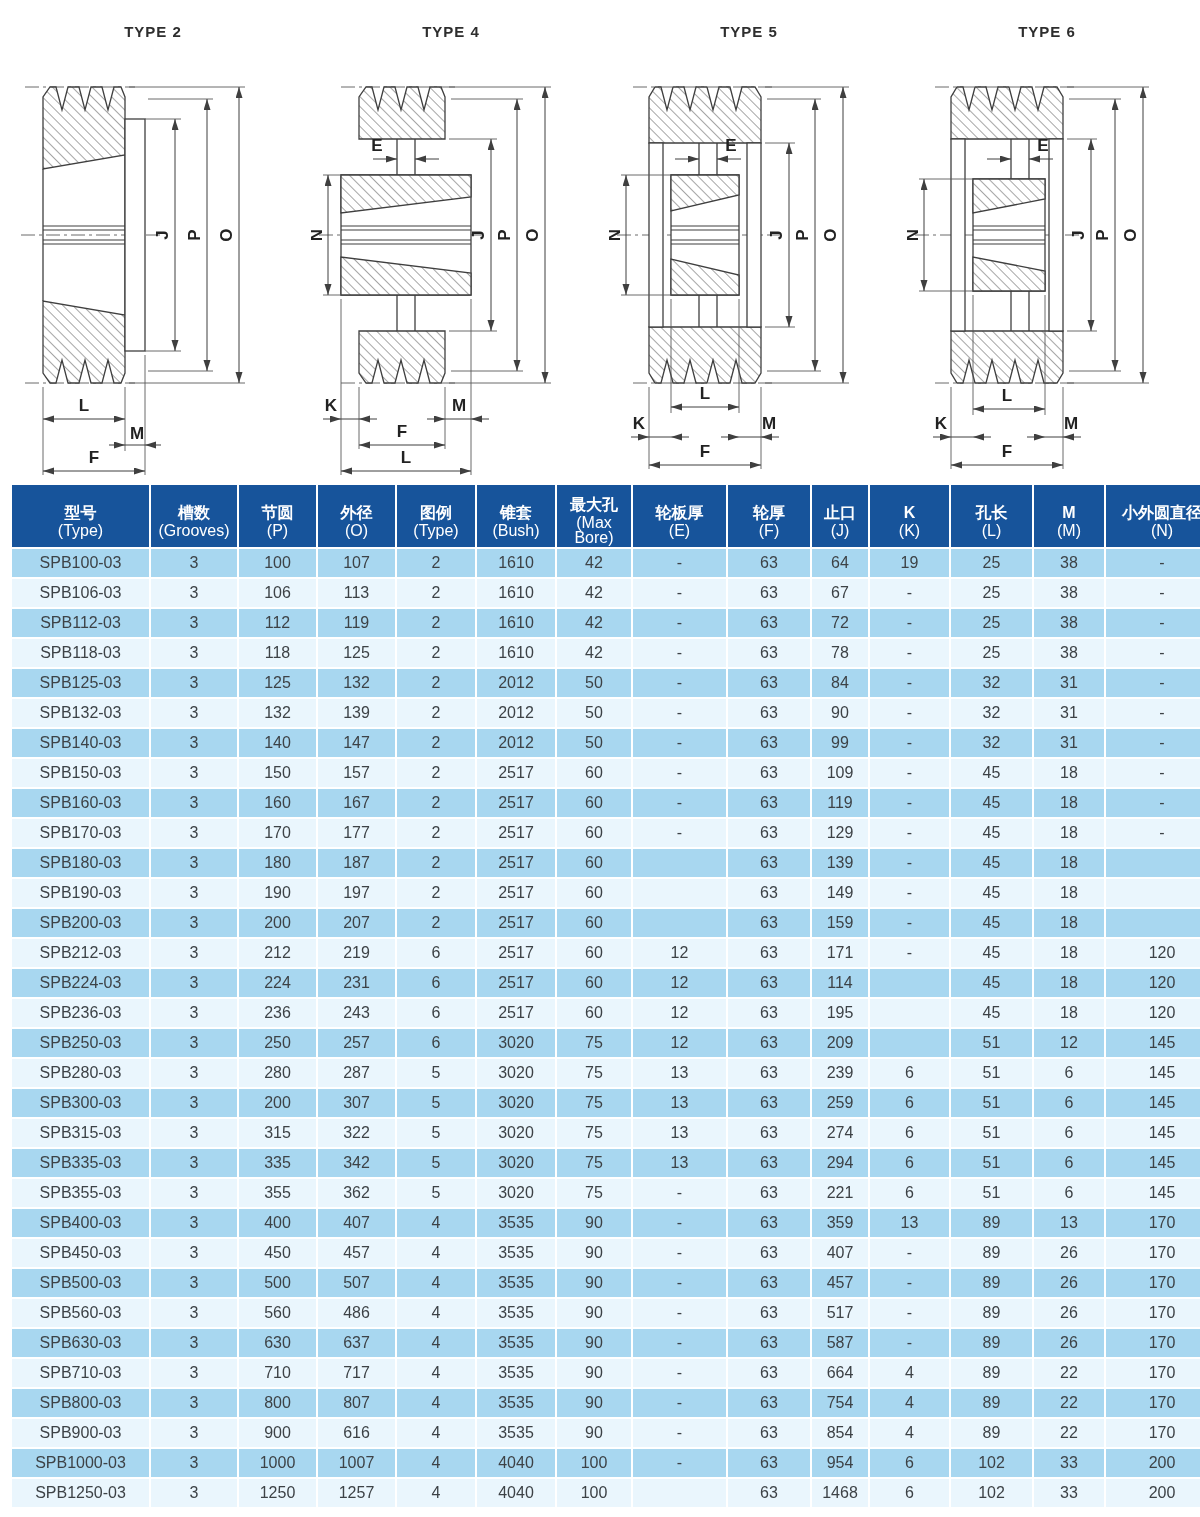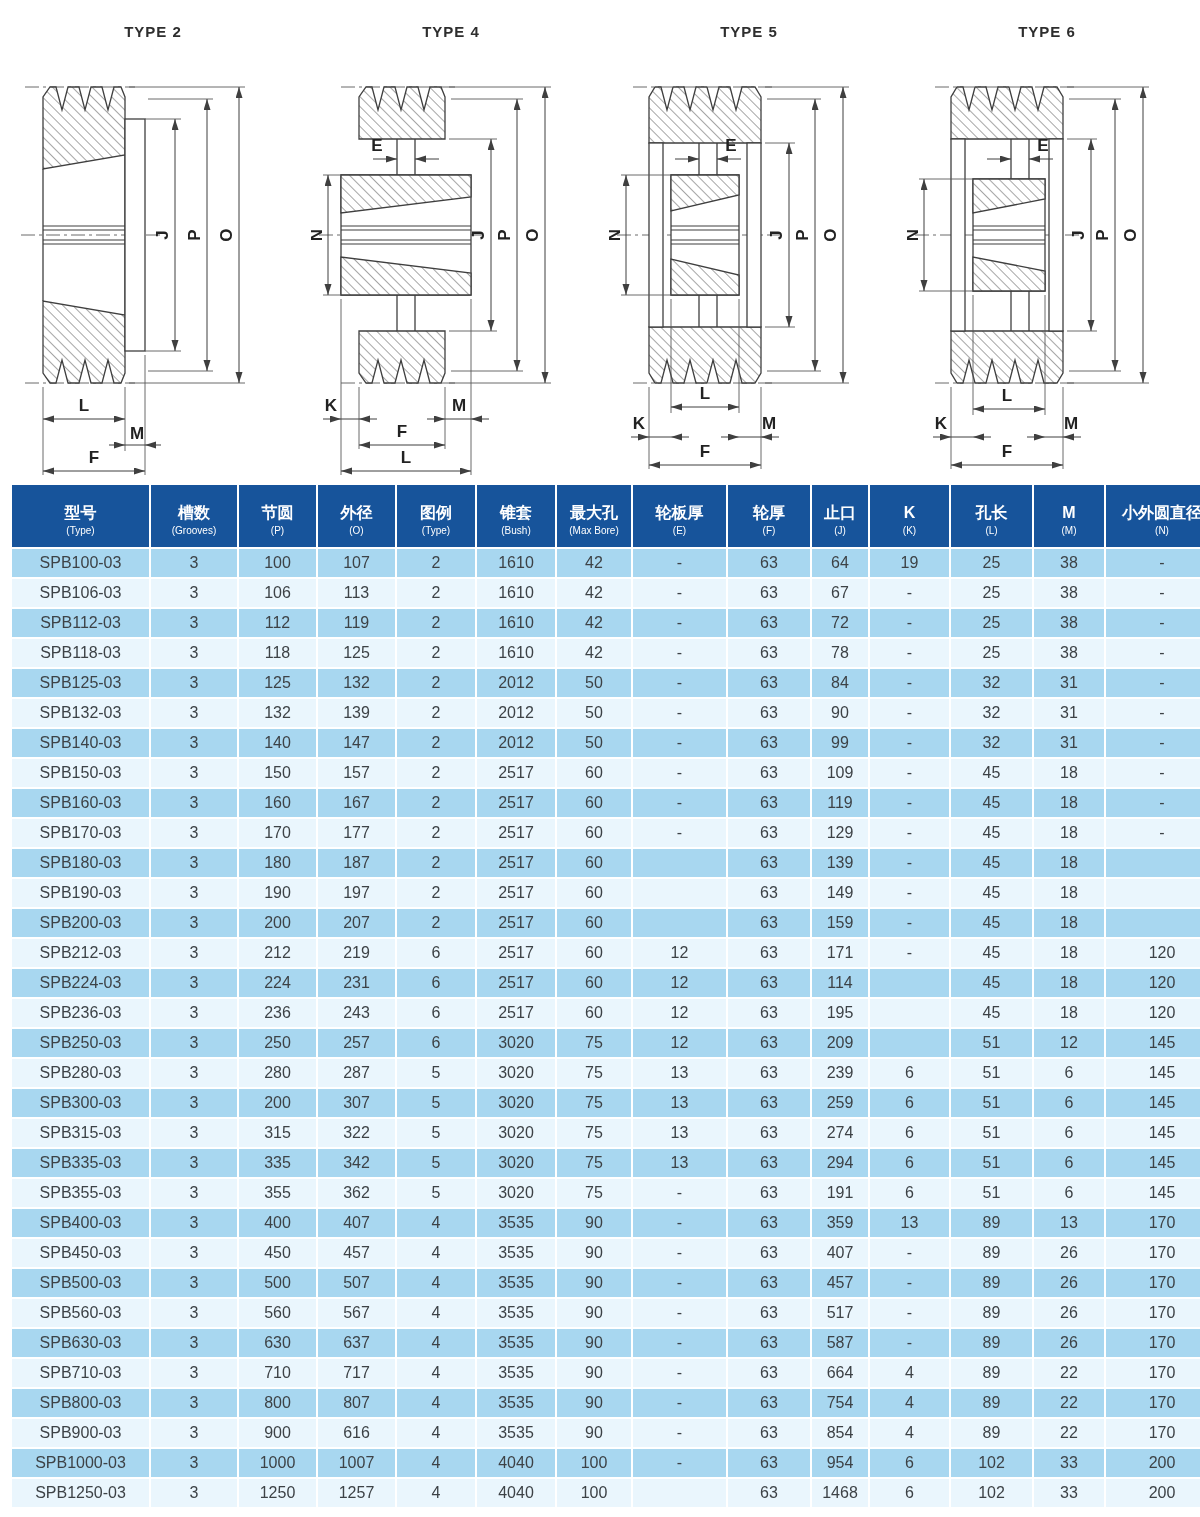--- a/index.html
+++ b/index.html
@@ -40,21 +40,21 @@
   .table-wrap{padding:0 10px;}
   table{
     border-collapse:separate;border-spacing:2px;width:1180px;table-layout:fixed;
   }
   thead th{
     background:var(--header-bg);color:var(--header-text);
     text-align:center;vertical-align:middle;height:62px;padding:2px 0;
     font-weight:normal;
   }
   thead th .zh{font-size:16px;font-weight:bold;line-height:20px;margin-top:8px;}
-  thead th .en{font-size:10px;line-height:15px;}
+  thead th .en{font-size:16px;line-height:15px;}
   tbody td{
     text-align:center;vertical-align:middle;height:28px;
     font-size:16px;color:var(--cell-text);padding:0;
     white-space:nowrap;overflow:hidden;
   }
   tbody tr:nth-child(odd) td{background:var(--row-odd);}
   tbody tr:nth-child(even) td{background:var(--row-even);}
 </style>
 </head>
 <body>
@@ -746,21 +746,21 @@
         <tr>
           <td>SPB355-03</td>
           <td>3</td>
           <td>355</td>
           <td>362</td>
           <td>5</td>
           <td>3020</td>
           <td>75</td>
           <td>-</td>
           <td>63</td>
-          <td>191</td>
+          <td>221</td>
           <td>6</td>
           <td>51</td>
           <td>6</td>
           <td>145</td>
         </tr>
         <tr>
           <td>SPB400-03</td>
           <td>3</td>
           <td>400</td>
           <td>407</td>
@@ -804,21 +804,21 @@
           <td>457</td>
           <td>-</td>
           <td>89</td>
           <td>26</td>
           <td>170</td>
         </tr>
         <tr>
           <td>SPB560-03</td>
           <td>3</td>
           <td>560</td>
-          <td>567</td>
+          <td>486</td>
           <td>4</td>
           <td>3535</td>
           <td>90</td>
           <td>-</td>
           <td>63</td>
           <td>517</td>
           <td>-</td>
           <td>89</td>
           <td>26</td>
           <td>170</td>

